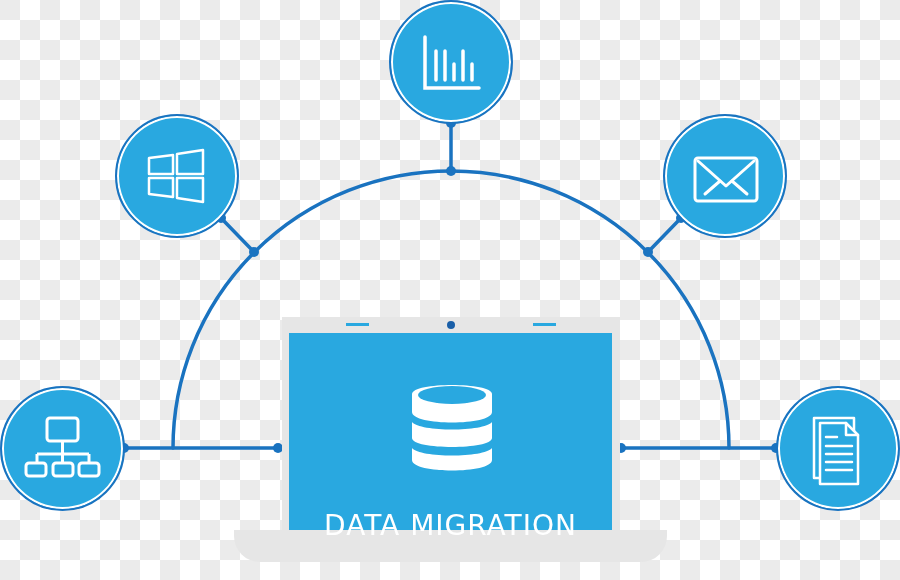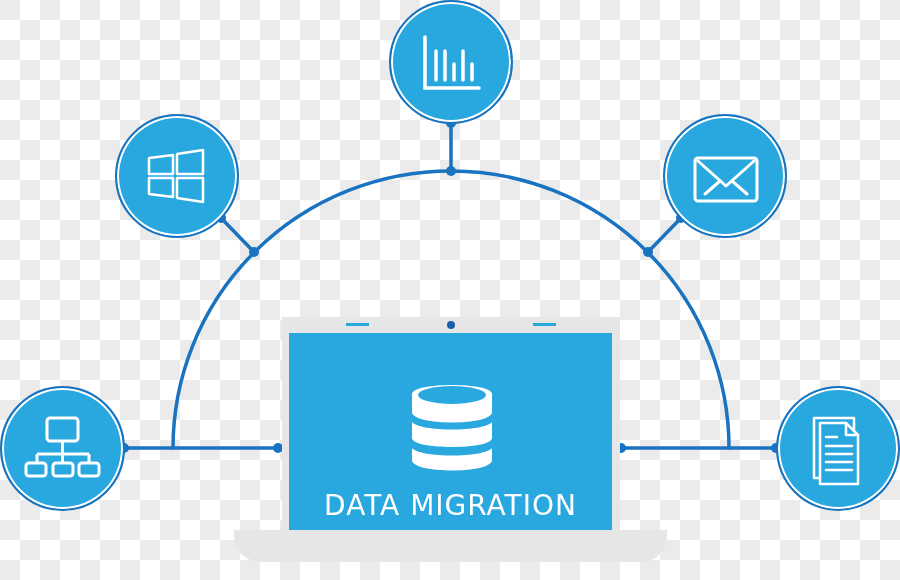--- a/index.html
+++ b/index.html
@@ -28,21 +28,21 @@
       background: #29a8e0;
     }
     .bezel-dash {
       position: absolute; top: 323px; width: 23px; height: 3px; background: #29a8e0;
     }
     .camera {
       position: absolute; left: 447px; top: 321px; width: 8px; height: 8px;
       border-radius: 50%; background: #1a5fa8;
     }
     .screen-title {
-      position: absolute; left: 289px; top: 488px; width: 323px; text-align: center;
+      position: absolute; left: 289px; top: 508px; width: 323px; text-align: center;
       color: #ffffff; font-family: "DejaVu Sans", sans-serif; font-size: 28px;
       letter-spacing: 1px; font-weight: normal; line-height: 36px;
     }
     .db-icon { position: absolute; left: 410px; top: 376px; }
     .node {
       position: absolute; border-radius: 50%;
       background: #29a8e0;
       border: 2px solid #1a73c0;
       box-shadow: inset 0 0 0 2px #ffffff;
       box-sizing: border-box;

